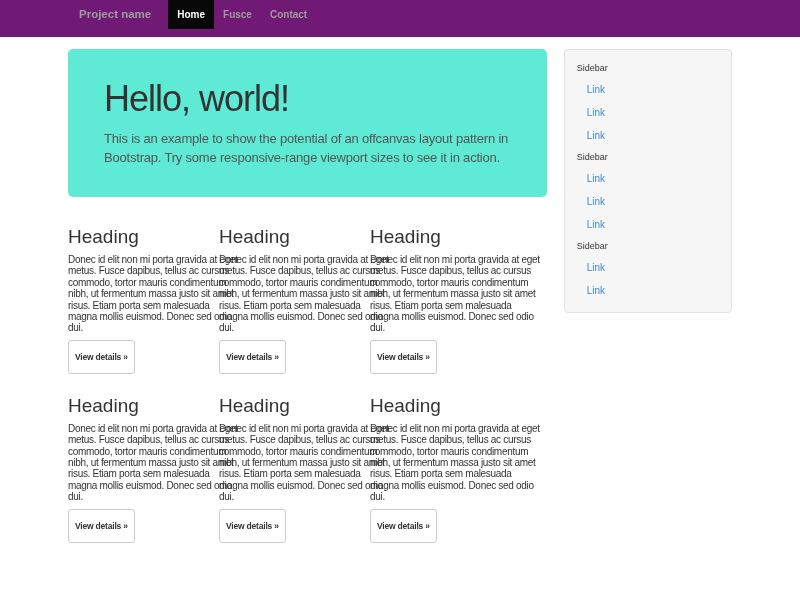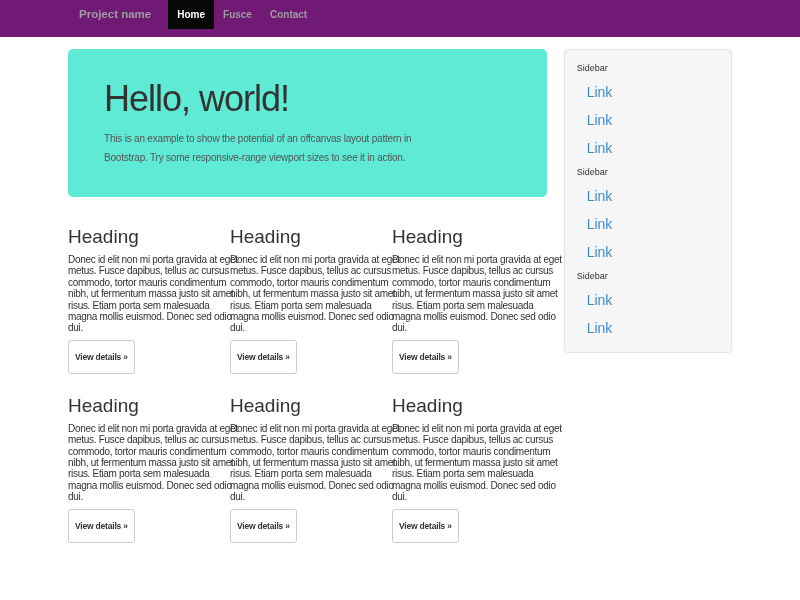--- a/index.html
+++ b/index.html
@@ -35,26 +35,26 @@
   .jumbotron {
     margin-top: 12px; margin-bottom: 8px;
     background: #5eead4; border-radius: 5px;
     padding: 30px 36px;
   }
   .jumbotron h1 {
     margin: 0 0 10px; font-size: 36px; line-height: 40px;
     font-weight: 500; letter-spacing: -1px; color: #333333;
   }
   .jumbotron p {
-    margin: 0; font-size: 10px; line-height: 19px;
+    margin: 0; font-size: 13px; line-height: 19px;
     color: #555555; letter-spacing: -0.2px; white-space: pre;
   }
 
   
-  .cards-row { display: flex; gap: 11px; }
+  .cards-row { display: flex; gap: 0; }
   .card { width: 151px; }
   .card h2 {
     margin: 21px 0 7px; font-size: 19px; line-height: 21px;
     font-weight: 500; color: #333333;
   }
   .card p {
     margin: 0 0 6px; font-size: 10px; line-height: 11.4px;
     letter-spacing: -0.3px; color: #333333; white-space: pre;
   }
   .btn {
@@ -67,21 +67,21 @@
   
   .sidebar {
     width: 173px; margin-left: 17px; margin-top: 12px;
     background: #f6f6f6; border: 1px solid #e3e3e3;
     border-radius: 4px; padding: 8px 0 10px;
   }
   .sidebar .group-title {
     font-size: 9px; color: #333333; padding: 5px 12px;
   }
   .sidebar a.side-link {
-    display: block; font-size: 14px; color: #428bca;
+    display: block; font-size: 10px; color: #428bca;
     padding: 6px 0 6px 22px; text-decoration: none; cursor: pointer;
   }
 
   
   .footer {
     margin-top: 14px; border-top: 1px solid #e5e5e5; padding-top: 10px;
   }
   .footer p { margin: 0; font-size: 9.5px; color: #777777; }
 </style>
 </head>

